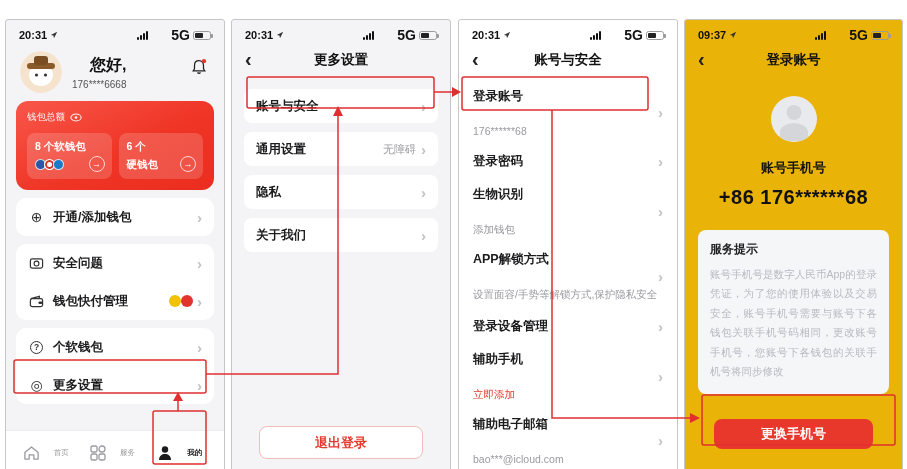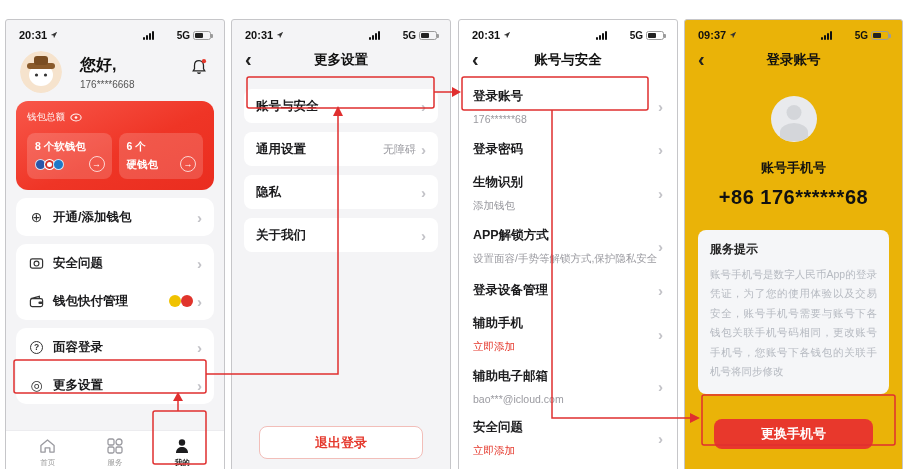--- a/index.html
+++ b/index.html
@@ -12,38 +12,38 @@
   #phone4 { left:684px; width:219px; background:#eab308; }
 
   
   .status-bar { height:24px; padding:6px 13px 0; display:flex; justify-content:space-between; align-items:center; }
   .status-time { font-size:11px; font-weight:bold; color:#111; display:flex; align-items:center; gap:3px; }
   .loc-arrow { width:8px; height:8px; }
   .status-right { display:flex; align-items:center; gap:3px; }
   .sig { display:flex; align-items:flex-end; gap:1px; }
   .sig i { display:block; width:2px; background:#111; border-radius:1px; }
   .sig i:nth-child(1){height:3px;} .sig i:nth-child(2){height:5px;} .sig i:nth-child(3){height:7px;} .sig i:nth-child(4){height:9px;}
-  .net { font-size:10px; font-weight:bold; color:#111;padding-left:20px; }
+  .net { font-size:14px; font-weight:bold; color:#111;padding-left:20px; }
   .batt { position:relative; width:18px; height:9px; border:1px solid #9b9b9b; border-radius:2.5px; padding:1px; }
   .batt b { display:block; width:55%; height:100%; background:#222; border-radius:1px; }
   .batt::after { content:""; position:absolute; right:-3px; top:2.5px; width:2px; height:4px; background:#9b9b9b; border-radius:0 1px 1px 0; }
 
   
   .titlebar { position:relative; height:32px; display:flex; align-items:center; justify-content:center; }
   .back { position:absolute; left:13px; top:1px; font-size:20px; font-weight:bold; color:#222; line-height:28px; cursor:default; }
   .page-title { font-size:13.5px; font-weight:bold; color:#111; }
 
   .chev { color:#c2c2c7; font-size:15px; font-weight:bold; line-height:1; }
   .home-indicator { position:absolute; bottom:5px; left:50%; transform:translateX(-50%);
                     width:84px; height:4px; background:#111; border-radius:2px; z-index:5; }
 
   
   .s1-header { display:flex; align-items:center; padding:7px 14px 4px; position:relative; }
   .s1-avatar { width:42px; height:42px; border-radius:50%; overflow:hidden; flex:none; }
-  .s1-id { margin-left:18px; }
+  .s1-id { margin-left:10px;text-align:right; }
   .s1-greet { font-size:16px; font-weight:bold; color:#111; }
   .s1-phone { font-size:10px; color:#555; margin-top:3px; }
   .s1-bell { position:absolute; right:16px; top:14px; }
   .red-card { margin:4px 10px 0; border-radius:12px; padding:10px 11px 11px;
               background:linear-gradient(155deg,#f8574a 0%,#ef3526 55%,#ea2d1f 100%); color:#fff; }
   .rc-label-row { display:flex; align-items:center; gap:5px; font-size:9.5px; opacity:.95; }
   .rc-amount { font-size:20px; font-weight:bold; margin-top:4px; letter-spacing:.3px; }
   .rc-sub-row { display:flex; gap:7px; margin-top:9px; }
   .rc-sub { flex:1; background:rgba(255,255,255,.17); border-radius:8px; padding:7px 8px; position:relative; min-height:42px; }
   .rc-sub-line { font-size:10.5px; font-weight:bold; }
@@ -55,41 +55,41 @@
   .menu-card { margin:8px 10px 0; background:#fff; border-radius:10px; }
   .menu-row { height:38px; display:flex; align-items:center; padding:0 12px; }
   .menu-icon { width:17px; display:flex; justify-content:center; font-size:14px; color:#333; }
   .menu-label { font-size:12.5px; font-weight:600; color:#1c1c1e; margin-left:8px; }
   .menu-right { margin-left:auto; display:flex; align-items:center; gap:4px; }
   .mini { width:12px; height:12px; border-radius:50%; }
   .mini-yellow { background:#f0c200; margin-right:-4px; z-index:1; position:relative; }
   .mini-red { background:#e0342c; }
   .s1-nav { position:absolute; bottom:0; left:0; right:0; height:50px; background:#fff;
             border-top:1px solid #ececef; display:flex; justify-content:space-around; align-items:center; padding:0 8px 6px; }
-  .nav-item { display:flex; flex-direction:column; align-items:center; gap:4px; width:50px;text-align:center; }
+  .nav-item { display:flex; flex-direction:row; align-items:center; gap:14px; width:50px;text-align:center; }
   .nav-label { font-size:7.5px; color:#999; }
   .nav-item.selected .nav-label { color:#222; font-weight:bold; }
 
   
   .s2-card { margin:0 12px 9px; height:34px; background:#fff; border-radius:8px;
              display:flex; align-items:center; padding:0 12px; }
   .s2-cards { margin-top:13px; }
   .s2-label { font-size:12.5px; font-weight:600; color:#1c1c1e; }
   .s2-right { margin-left:auto; display:flex; align-items:center; gap:5px; }
   .s2-value { font-size:11px; color:#9a9aa0; }
   .logout-btn { position:absolute; left:27px; right:27px; bottom:21px; height:33px; background:#fff;
                 border:1px solid #f2beb9; border-radius:8px; display:flex; align-items:center; justify-content:center;
                 font-size:13px; font-weight:600; color:#e5392d; }
 
   
   .s3-rows { padding:5px 14px 0; }
   .s3-row { display:flex; align-items:center; padding:9px 0; }
   .s3-row.tall { padding:7px 0; }
   .s3-label { font-size:12.5px; font-weight:600; color:#1c1c1e; }
-  .s3-sub { font-size:10.5px; color:#9a9aa0; margin-top:8px; }
+  .s3-sub { font-size:10.5px; color:#9a9aa0; margin-top:20px; }
   .s3-sub.red { color:#e5392d; }
   .s3-row .chev { margin-left:auto; }
 
   
   .s4-avatar { width:46px; height:46px; border-radius:50%; background:#e9eaed; margin:20px auto 0;
                position:relative; overflow:hidden; }
   .s4-avatar::before { content:""; position:absolute; top:9px; left:50%; transform:translateX(-50%);
                        width:15px; height:15px; border-radius:50%; background:#d4d6da; }
   .s4-avatar::after { content:""; position:absolute; top:27px; left:50%; transform:translateX(-50%);
                       width:28px; height:18px; border-radius:50% 50% 0 0; background:#d4d6da; }
@@ -226,21 +226,21 @@
           <span class="chev">›</span>
         </span>
       </div>
     </div>
 
     <div class="menu-card">
       <div class="menu-row">
         <span class="menu-icon">
             <span class="q-circle">?</span>
           </span>
-        <span class="menu-label">面容登录</span>
+        <span class="menu-label">个软钱包</span>
         <span class="menu-right">
             <span class="chev">›</span>
           </span>
       </div>
       <div class="menu-row">
         <span class="menu-icon glyph-icon">◎</span>
         <span class="menu-label">更多设置</span>
         <span class="menu-right">
             <span class="chev">›</span>
           </span>

